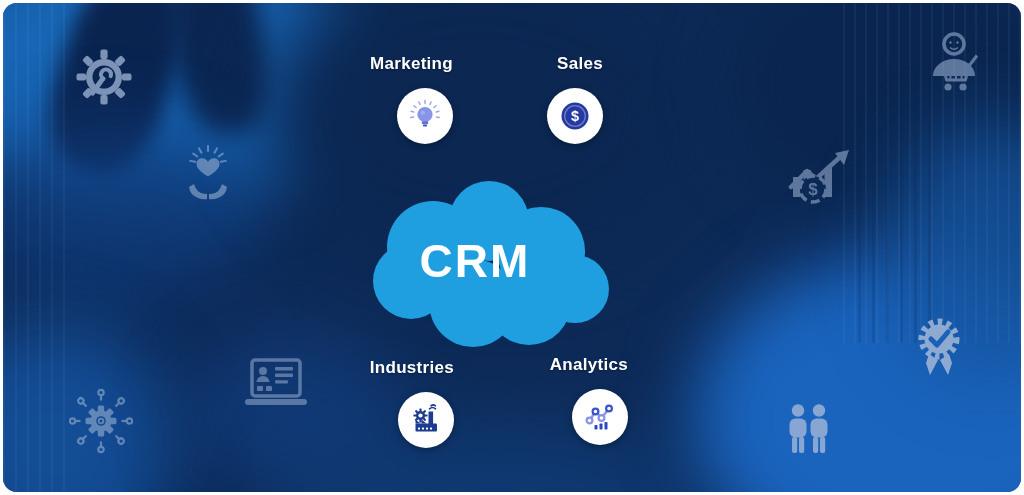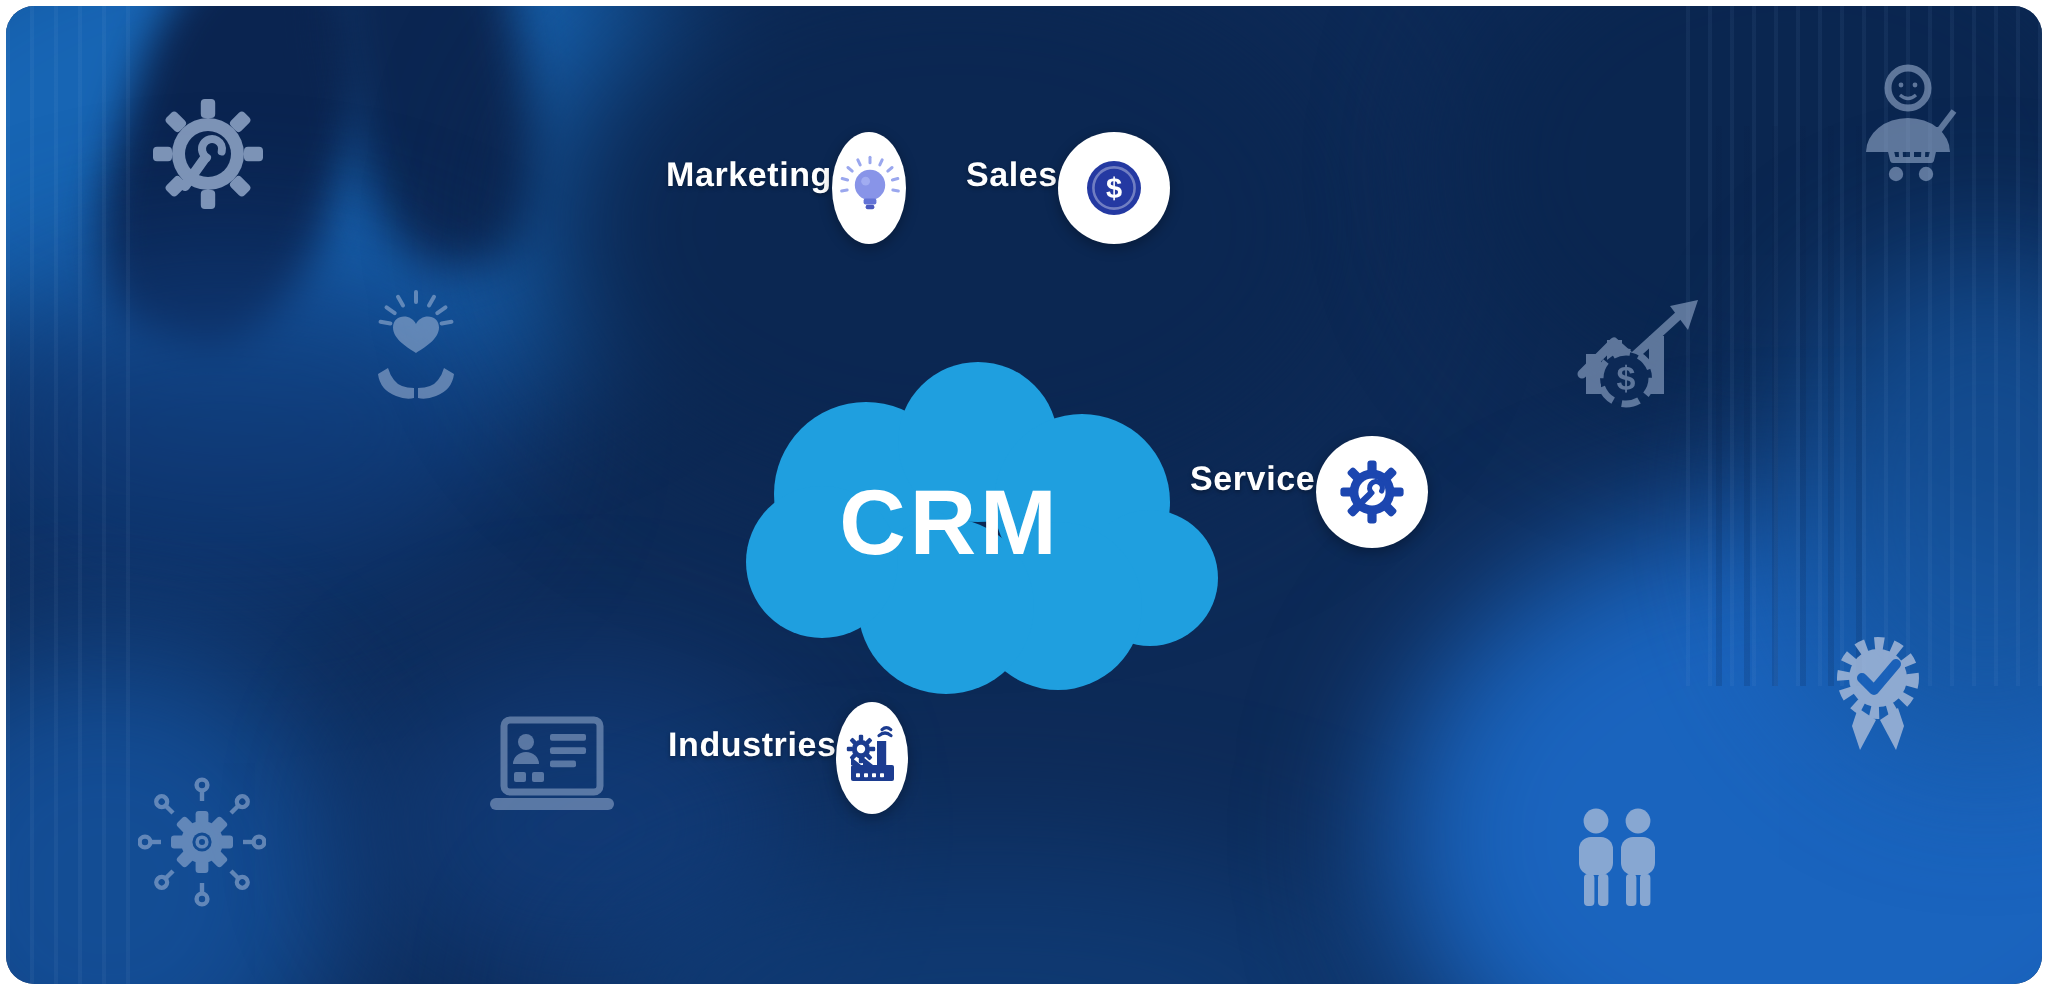--- a/index.html
+++ b/index.html
@@ -25,21 +25,21 @@
     background:repeating-linear-gradient(90deg,rgba(180,205,235,.10) 0 2px,transparent 2px 12px);opacity:.55;}
   .st-right{left:840px;top:0;width:178px;height:340px;
     background:repeating-linear-gradient(90deg,rgba(130,170,220,.12) 0 2px,transparent 2px 11px);opacity:.6;}
   .st-mid{left:855px;top:60px;width:80px;height:280px;
     background:repeating-linear-gradient(90deg,rgba(8,30,70,.28) 0 3px,transparent 3px 14px);opacity:.6;}
   
   .bg-ic{position:absolute;z-index:2;}
   
   .cloud{position:absolute;left:366px;top:166px;z-index:3;}
   
-  .node{position:absolute;width:120px;display:flex;flex-direction:row;align-items:center;z-index:4;}
+  .node{position:absolute;width:120px;display:flex;flex-direction:column;align-items:flex-end;z-index:4;}
   .node-label{height:22px;line-height:22px;font-size:17px;font-weight:700;color:#FFFFFF;
     letter-spacing:.3px;text-shadow:0 1px 2px rgba(0,0,0,.35);}
   .node-circle{margin-top:13px;width:56px;height:56px;border-radius:50%;background:#FFFFFF;
     display:flex;align-items:center;justify-content:center;box-shadow:0 2px 7px rgba(0,0,0,.3);}
 </style>
 </head>
 <body>
 
 <div class="stage">
   <div class="card">
@@ -291,45 +291,22 @@
       <div class="node-circle">
         <svg width="36" height="36" viewBox="0 0 36 36">
           <circle cx="18" cy="18" r="13.5" fill="#2439A2"></circle>
           <circle cx="18" cy="18" r="10.3" fill="none" stroke="rgba(255,255,255,.35)" stroke-width="1.3"></circle>
           <text x="18" y="23" text-anchor="middle" font-size="14.5" font-weight="bold" fill="#FFFFFF">$</text>
         </svg>
       </div>
     </div>
 
 
-    <div class="node" style="left:592px;top:202px">
-      <div class="node-label">Service</div>
-      <div class="node-circle">
-        <svg width="36" height="36" viewBox="0 0 36 36">
-          <g fill="#1C46B0">
-            <circle cx="18" cy="18" r="11.2"></circle>
-            <rect x="15.7" y="2.2" width="4.6" height="6.5" rx="1.5"></rect>
-            <rect x="15.7" y="2.2" width="4.6" height="6.5" rx="1.5" transform="rotate(45 18 18)"></rect>
-            <rect x="15.7" y="2.2" width="4.6" height="6.5" rx="1.5" transform="rotate(90 18 18)"></rect>
-            <rect x="15.7" y="2.2" width="4.6" height="6.5" rx="1.5" transform="rotate(135 18 18)"></rect>
-            <rect x="15.7" y="2.2" width="4.6" height="6.5" rx="1.5" transform="rotate(180 18 18)"></rect>
-            <rect x="15.7" y="2.2" width="4.6" height="6.5" rx="1.5" transform="rotate(225 18 18)"></rect>
-            <rect x="15.7" y="2.2" width="4.6" height="6.5" rx="1.5" transform="rotate(270 18 18)"></rect>
-            <rect x="15.7" y="2.2" width="4.6" height="6.5" rx="1.5" transform="rotate(315 18 18)"></rect>
-          </g>
-          <circle cx="18" cy="18" r="6.8" fill="#FFFFFF"></circle>
-          <g stroke="#1C46B0" fill="none" stroke-linecap="round">
-            <circle cx="20" cy="16" r="3.2" stroke-width="2.6" stroke-dasharray="14 6.2" transform="rotate(130 20 16)"></circle>
-            <line x1="16.8" y1="19.2" x2="13.2" y2="22.8" stroke-width="3.2"></line>
-          </g>
-        </svg>
-      </div>
-    </div>
-
-    <div class="node" style="left:331px;top:335px">
+
+    <div class="node" style="left:331px;top:354px">
       <div class="node-label">Industries</div>
       <div class="node-circle">
         <svg width="36" height="36" viewBox="0 0 36 36">
           <g fill="#1C3C90">
             <circle cx="12.5" cy="13.5" r="4.6"></circle>
             <rect x="11.4" y="6.4" width="2.2" height="3" rx="0.6"></rect>
             <rect x="11.4" y="6.4" width="2.2" height="3" rx="0.6" transform="rotate(45 12.5 13.5)"></rect>
             <rect x="11.4" y="6.4" width="2.2" height="3" rx="0.6" transform="rotate(90 12.5 13.5)"></rect>
             <rect x="11.4" y="6.4" width="2.2" height="3" rx="0.6" transform="rotate(135 12.5 13.5)"></rect>
             <rect x="11.4" y="6.4" width="2.2" height="3" rx="0.6" transform="rotate(180 12.5 13.5)"></rect>
@@ -347,15 +324,32 @@
           <g fill="#FFFFFF">
             <rect x="10" y="25.6" width="2" height="2" rx="0.4"></rect>
             <rect x="14" y="25.6" width="2" height="2" rx="0.4"></rect>
             <rect x="18" y="25.6" width="2" height="2" rx="0.4"></rect>
             <rect x="22" y="25.6" width="2" height="2" rx="0.4"></rect>
           </g>
         </svg>
       </div>
     </div>
 
+    <div class="node" style="left:505px;top:351px">
+      <div class="node-label">Analytics</div>
+      <div class="node-circle">
+        <svg width="36" height="36" viewBox="0 0 36 36">
+          <polyline points="7.5,21.5 13.5,12.5 19.5,19 27,9.5" fill="none" stroke="#8894E8" stroke-width="2.4" stroke-linecap="round" stroke-linejoin="round"></polyline>
+          <circle cx="7.5" cy="21.5" r="2.9" fill="#FFFFFF" stroke="#8894E8" stroke-width="2.2"></circle>
+          <circle cx="13.5" cy="12.5" r="2.9" fill="#FFFFFF" stroke="#3A55C8" stroke-width="2.2"></circle>
+          <circle cx="19.5" cy="19" r="2.9" fill="#FFFFFF" stroke="#8894E8" stroke-width="2.2"></circle>
+          <circle cx="27" cy="9.5" r="2.9" fill="#FFFFFF" stroke="#3A55C8" stroke-width="2.2"></circle>
+          <g fill="#2A48C0">
+            <rect x="12.5" y="26" width="3" height="4.5" rx="0.8"></rect>
+            <rect x="17.5" y="24.5" width="3" height="6" rx="0.8"></rect>
+            <rect x="22.5" y="23" width="3" height="7.5" rx="0.8"></rect>
+          </g>
+        </svg>
+      </div>
+    </div>
 
   </div>
 </div>
 
 </body></html>

